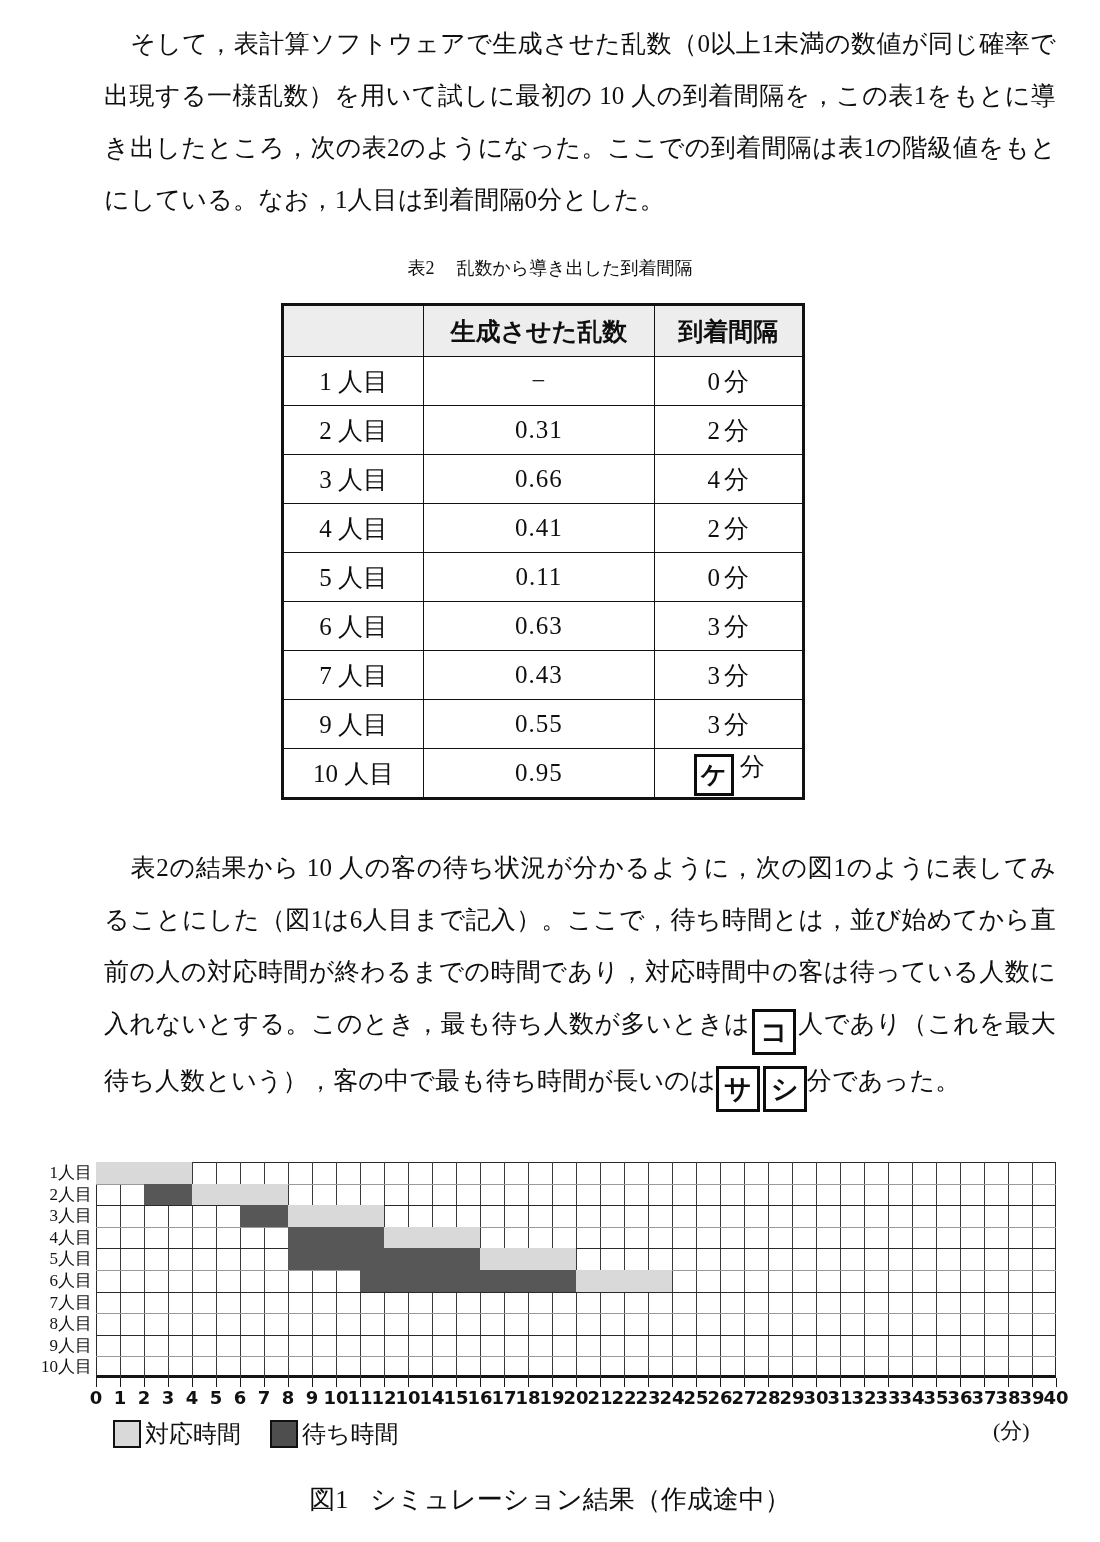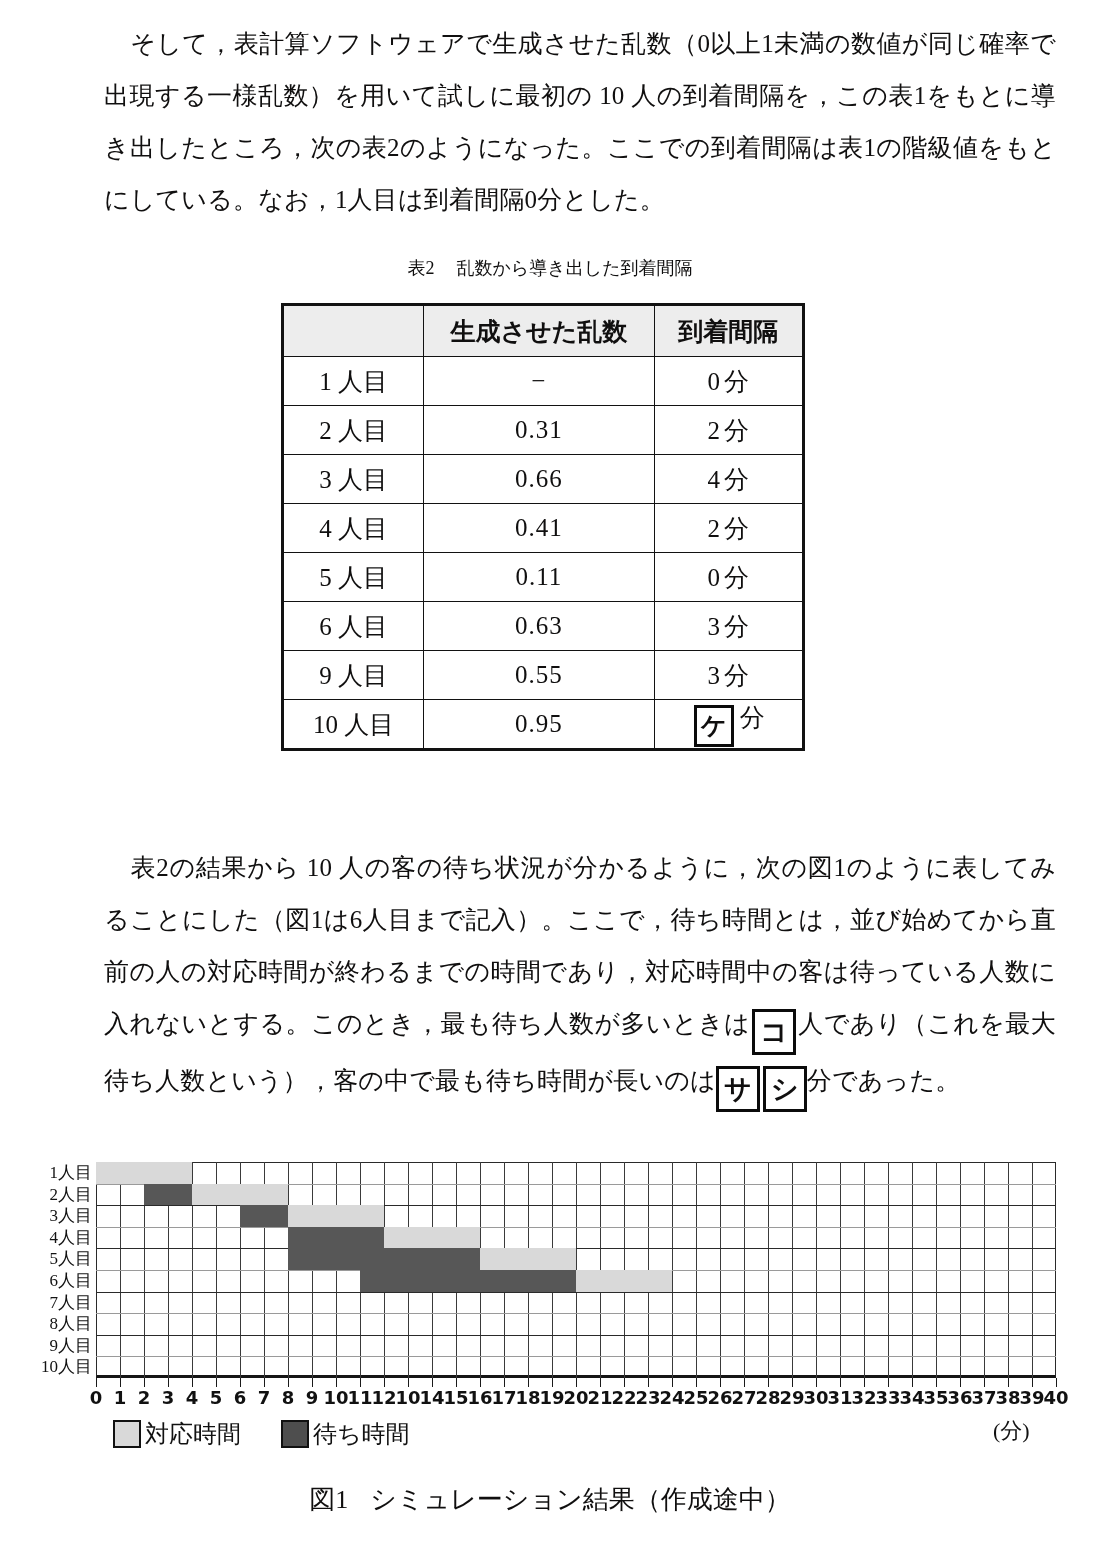--- a/index.html
+++ b/index.html
@@ -161,21 +161,21 @@
   #x-unit {
     position: absolute; left: 975px; top: 268px;
     font-size: 22px; color: #111;
     font-family: "Liberation Serif", "DejaVu Serif", serif;
   }
 
   
   #legend {
     position: absolute;
     left: 113px; top: 1418px;
-    display: flex; align-items: center; gap: 40px;
+    display: flex; align-items: center; gap: 29px;
     font-size: 24px;
     font-family: "DejaVu Sans", "Liberation Sans", sans-serif;
     color: #111;
   }
   .legend-item { display:flex; align-items:center; gap: 4px; }
   .swatch { width: 28px; height: 28px; border: 2px solid #111; box-sizing: border-box; }
   .swatch.serve { background: #d9d9d9; }
   .swatch.wait  { background: #4e4e4e; }
 
   #fig-caption {
@@ -224,20 +224,25 @@
       <td><span>2</span><span class="unit-min">分</span></td>
     </tr>
     <tr>
       <td>5 人目</td>
       <td class="cell-num">0.11</td>
       <td><span>0</span><span class="unit-min">分</span></td>
     </tr>
     <tr>
       <td>6 人目</td>
       <td class="cell-num">0.63</td>
+      <td><span>3</span><span class="unit-min">分</span></td>
+    </tr>
+    <tr>
+      <td>7 人目</td>
+      <td class="cell-num">0.43</td>
       <td><span>3</span><span class="unit-min">分</span></td>
     </tr>
     <tr>
       <td>9 人目</td>
       <td class="cell-num">0.55</td>
       <td><span>3</span><span class="unit-min">分</span></td>
     </tr>
     <tr>
       <td>10 人目</td>
       <td class="cell-num">0.95</td>

